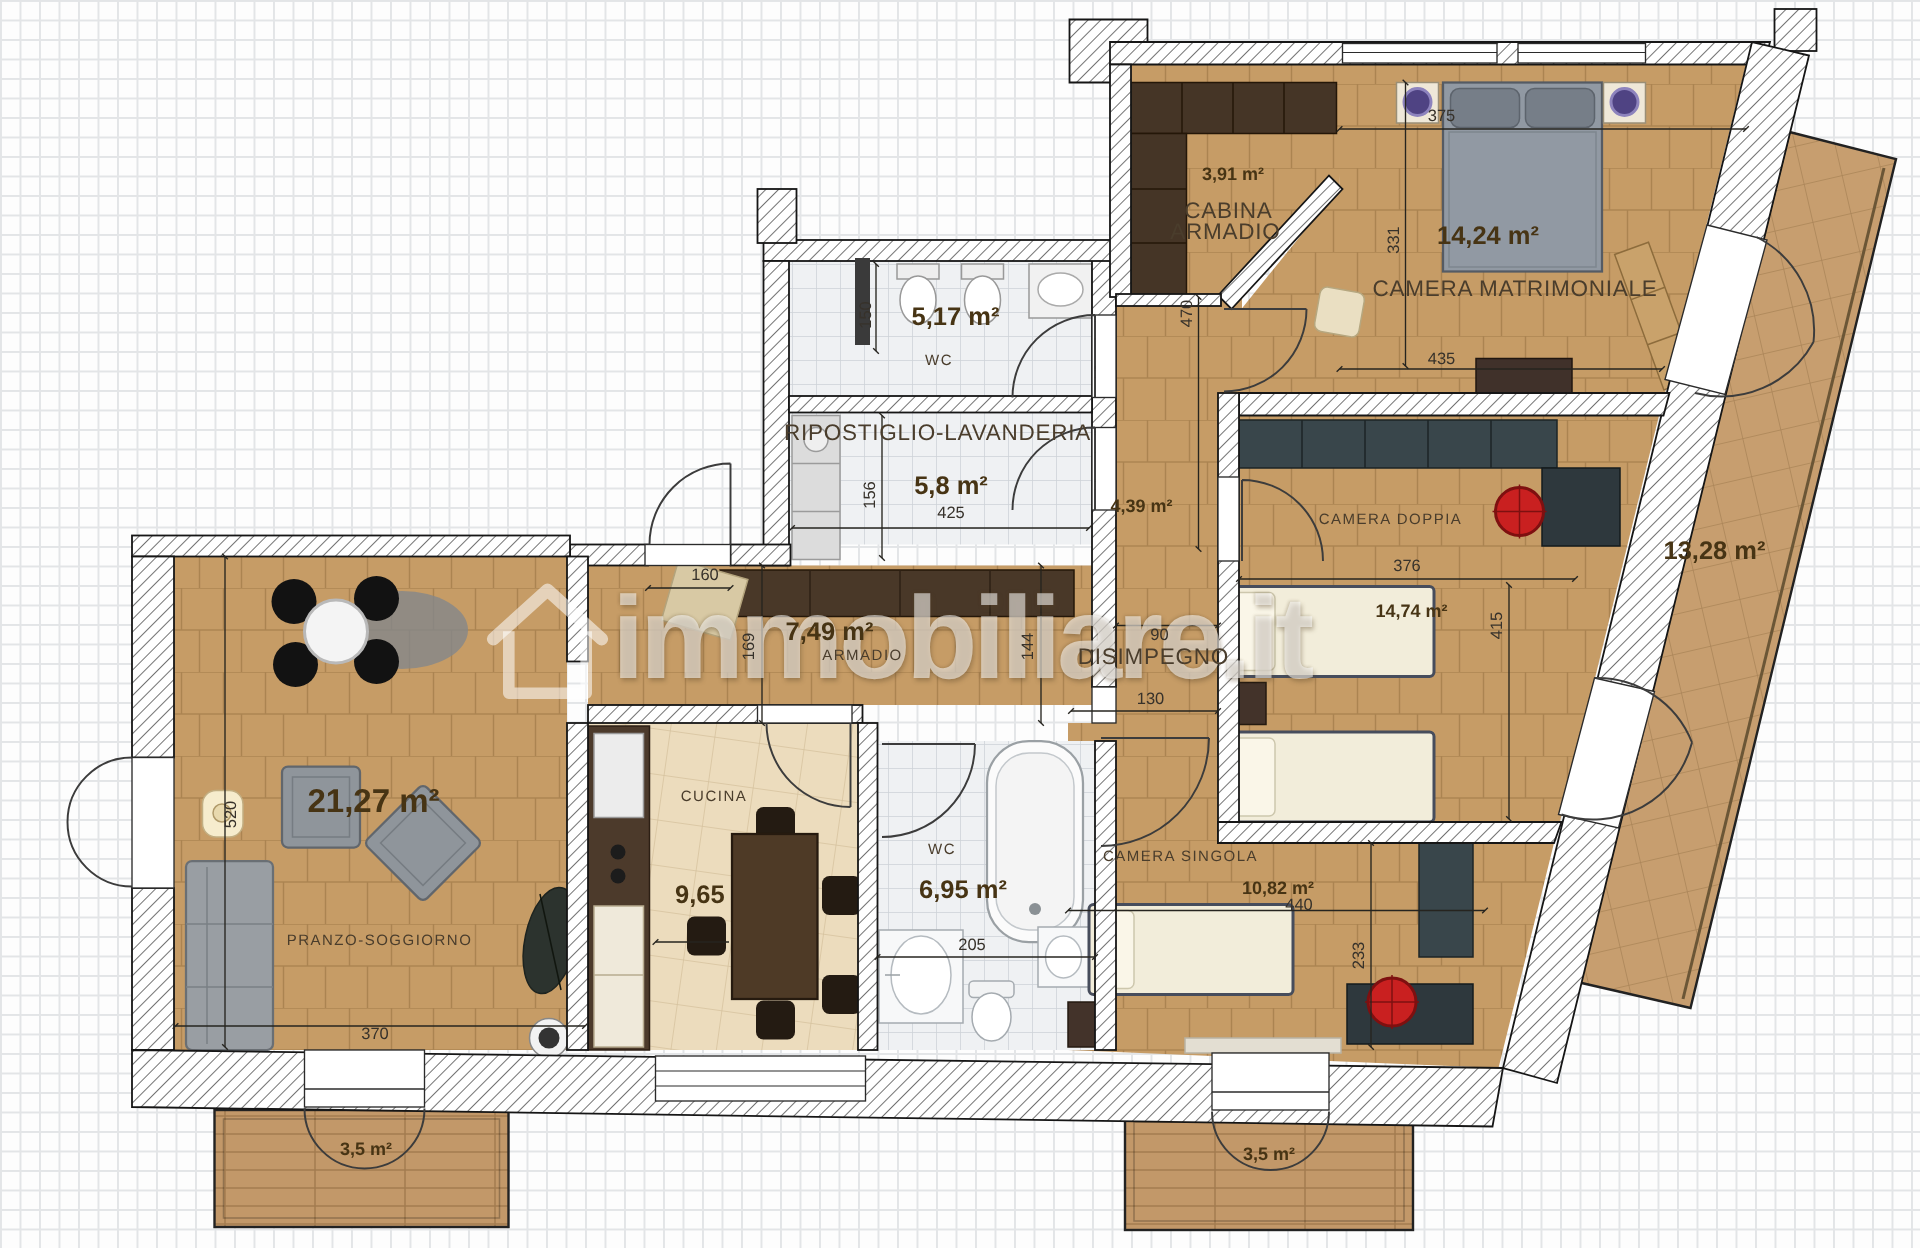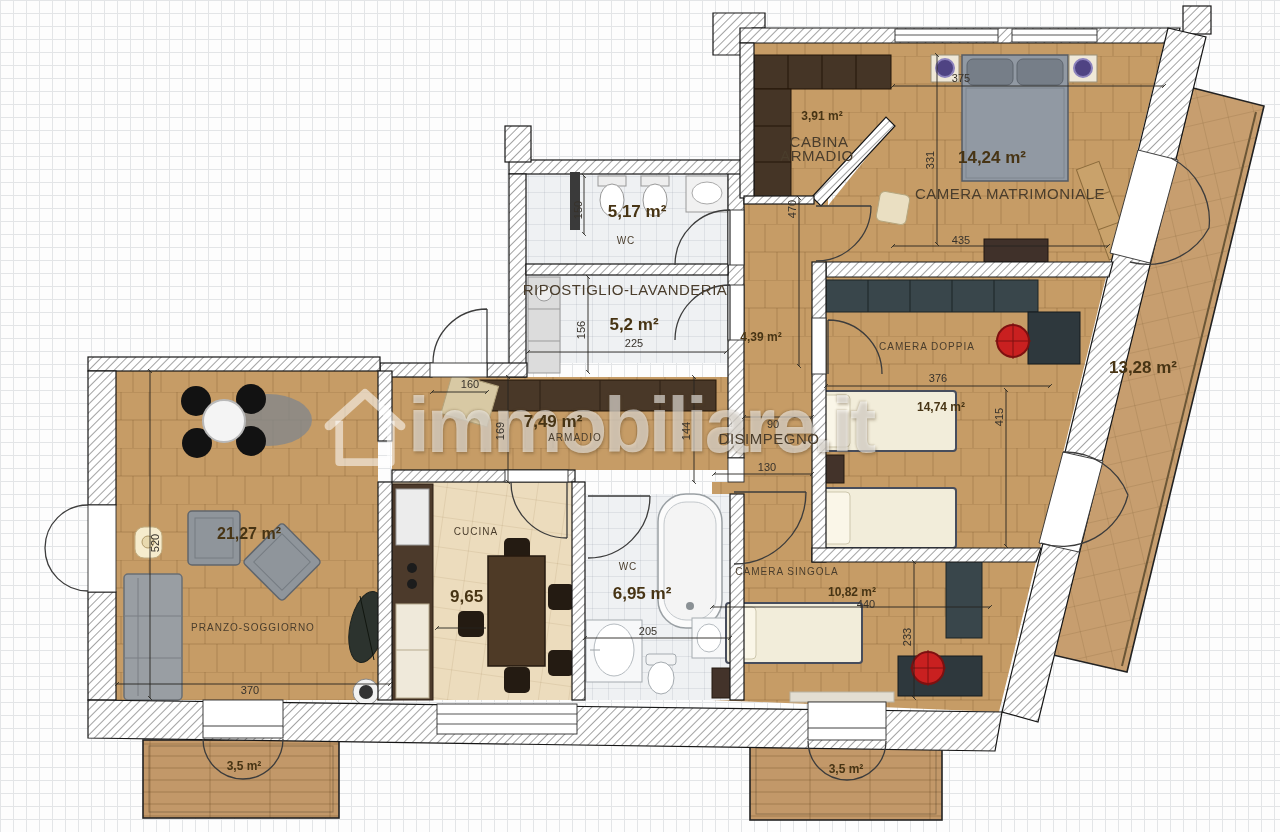--- a/index.html
+++ b/index.html
@@ -14,21 +14,21 @@
   .arc{fill:none;stroke:#3c3c3c;stroke-width:1.3}
   .dl{stroke:#26241f;stroke-width:0.9}
   .st-area{font-size:17px;font-weight:600;fill:#473414;font-family:"Liberation Sans",sans-serif}
   .st-dim{font-size:11px;fill:#37322b;font-family:"Liberation Sans",sans-serif}
   .labels{position:absolute;inset:0;z-index:3;pointer-events:none}
   .lbl{position:absolute;transform:translate(-50%,-50%);white-space:nowrap;color:#43382a;line-height:1}
   .lbl.v{transform:translate(-50%,-50%) rotate(-90deg)}
   .name{font-size:10px;letter-spacing:1px;color:#4a3d2c}
   .name.sm{font-size:15px;letter-spacing:.5px}
   .area{font-size:17px;font-weight:600;color:#473414}
-  .area.xl{font-size:16px}
+  .area.xl{font-size:22px}
   .area.md{font-size:12px}
   .dim{font-size:11px;color:#37322b}
   .watermark{position:absolute;left:322px;top:380px;z-index:2;display:flex;align-items:center;gap:0;pointer-events:none}
   .wm-text{font-size:78px;font-weight:700;letter-spacing:-3px;color:rgba(255,255,255,0.55);
     text-shadow:1px 2px 3px rgba(90,70,40,.35),-1px -1px 2px rgba(90,70,40,.2)}
 </style>
 </head>
 <body>
 
 <div class="canvas">
@@ -370,23 +370,23 @@
   <span class="lbl name" style="left:575px;top:438px">ARMADIO</span>
   <span class="lbl dim" style="left:470px;top:384px">160</span>
   <span class="lbl dim v" style="left:500px;top:431px">169</span>
   <span class="lbl dim v" style="left:686px;top:431px">144</span>
 
   <span class="lbl area" style="left:637px;top:211px">5,17 m²</span>
   <span class="lbl name" style="left:626px;top:241px">WC</span>
   <span class="lbl dim v" style="left:578px;top:210px">150</span>
 
   <span class="lbl name sm" style="left:625px;top:289px">RIPOSTIGLIO-LAVANDERIA</span>
-  <span class="lbl area" style="left:634px;top:324px">5,2 m²</span>
+  <span class="lbl area" style="left:634px;top:324px">5,8 m²</span>
   <span class="lbl dim v" style="left:581px;top:330px">156</span>
-  <span class="lbl dim" style="left:634px;top:343px">225</span>
+  <span class="lbl dim" style="left:634px;top:343px">425</span>
 
   <span class="lbl area md" style="left:761px;top:337px">4,39 m²</span>
   <span class="lbl dim v" style="left:792px;top:209px">470</span>
 
   <span class="lbl dim" style="left:773px;top:424px">90</span>
   <span class="lbl name sm" style="left:769px;top:438px">DISIMPEGNO</span>
   <span class="lbl dim" style="left:767px;top:467px">130</span>
 
   <span class="lbl area md" style="left:822px;top:116px">3,91 m²</span>
   <span class="lbl name sm" style="left:819px;top:141px">CABINA</span>

